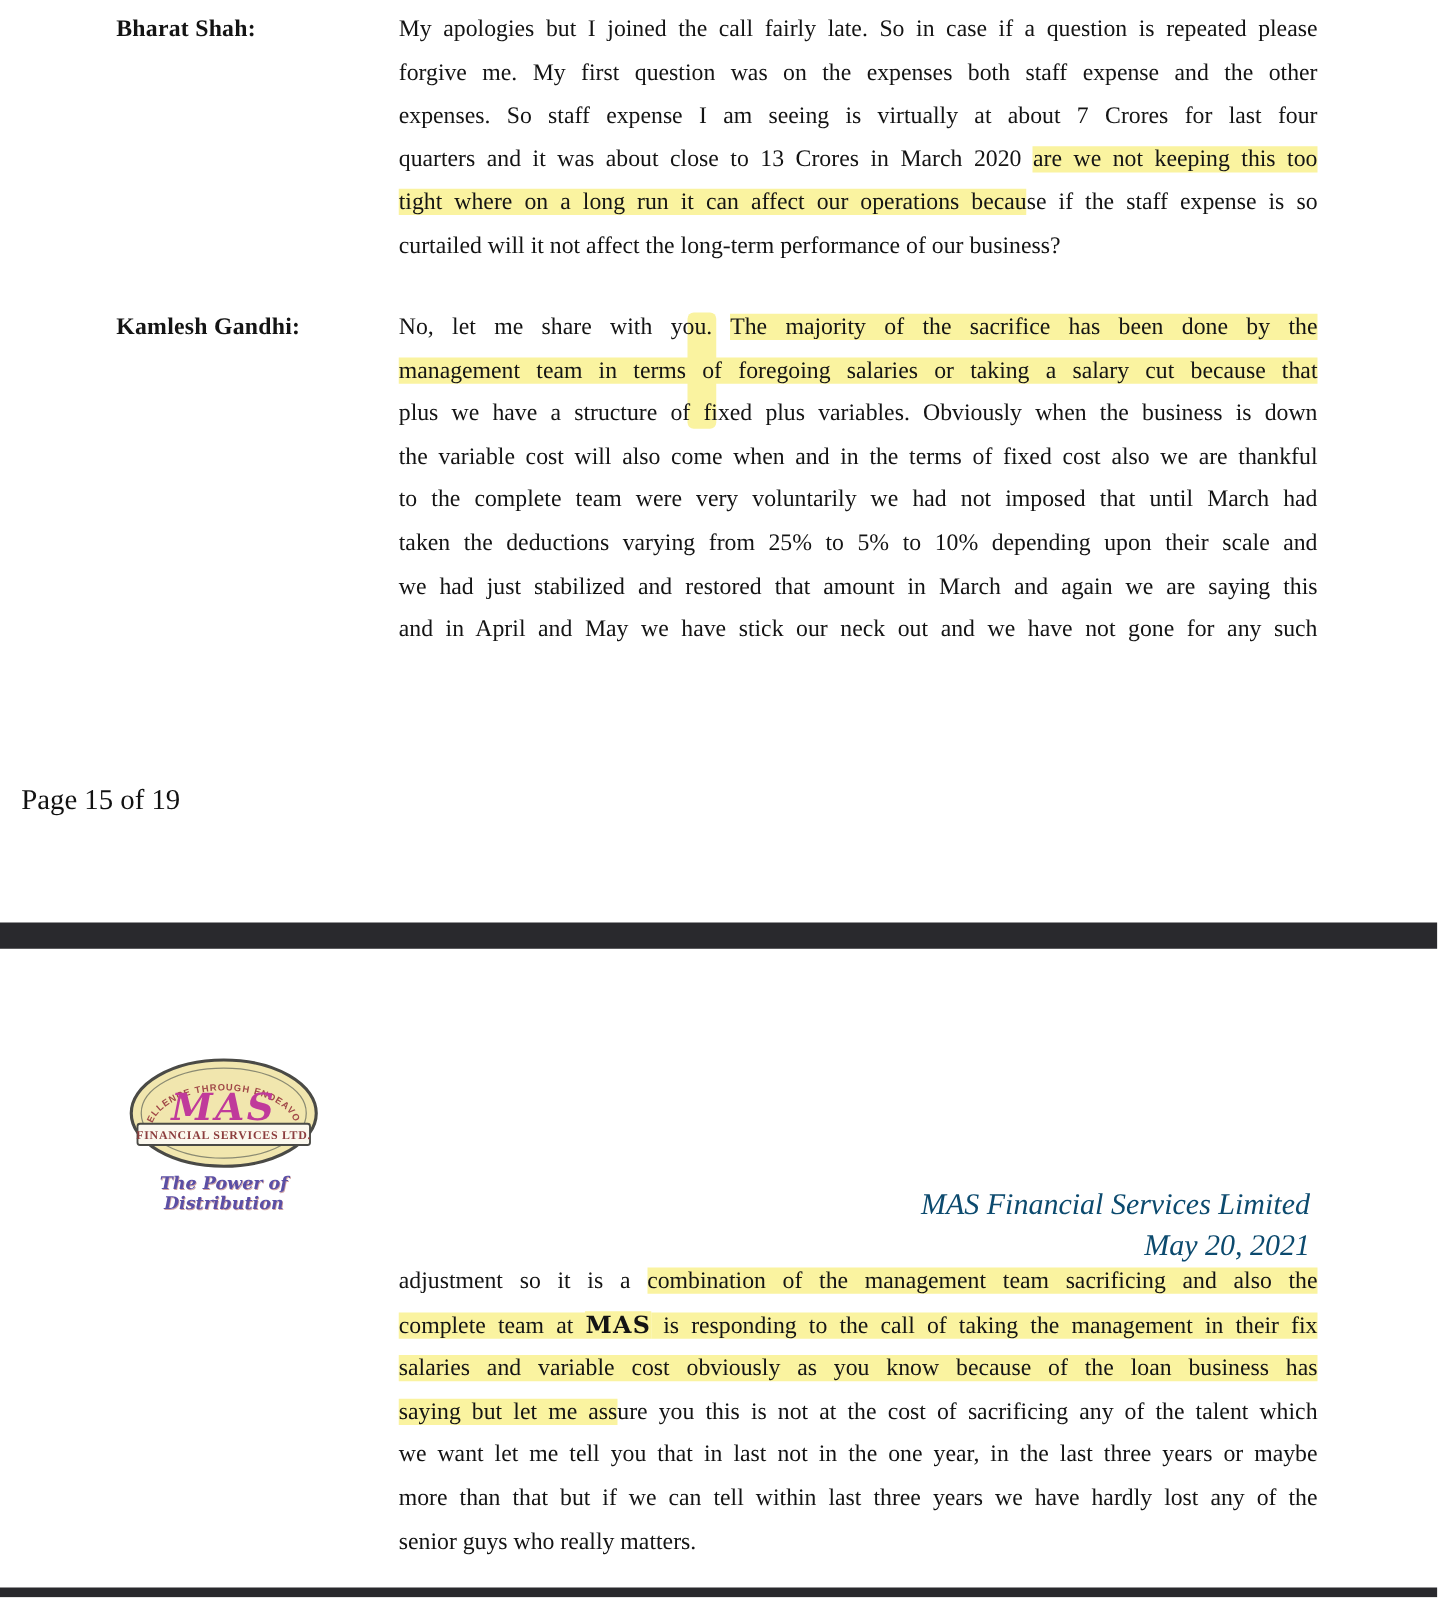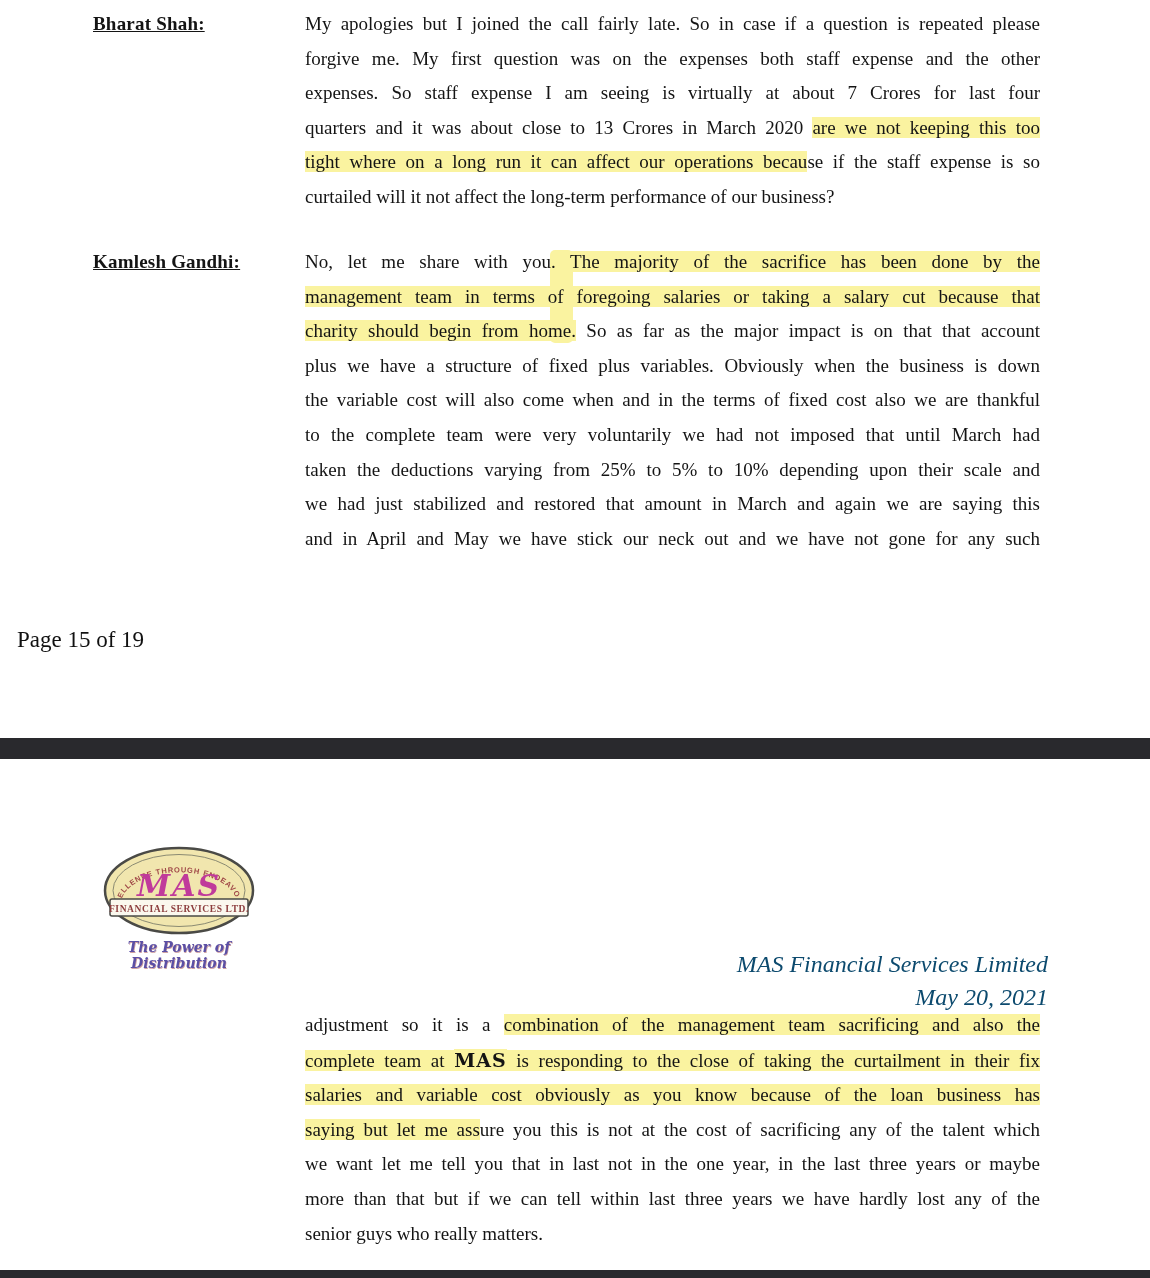--- a/index.html
+++ b/index.html
@@ -9,23 +9,22 @@
     background:#ffffff;
     overflow:hidden;
     font-family:"Liberation Serif","DejaVu Serif",serif;
     color:var(--text,#141414);
   }
   .para{position:absolute;left:0;width:1150px;}
   .speaker{
     position:absolute;left:93px;top:0;width:212px;
     font-weight:bold;font-size:19px;line-height:34.6px;
     letter-spacing:.2px;
-    text-decoration:underline;
   }
-  .lines{position:absolute;left:305px;top:0;width:735px;}
+  .lines{position:absolute;left:319px;top:0;width:735px;}
   .line{
     font-size:19px;line-height:34.6px;
     text-align:justify;text-align-last:justify;
     white-space:normal;position:relative;z-index:1;
   }
   .line.no-just{text-align:right;text-align-last:left;}
   .hl{background:var(--highlight,#faf3a0);padding:0 0;}
   .bl{font-family:"DejaVu Serif",serif;font-weight:bold;letter-spacing:1px;}
   .hl-blob{
     position:absolute;left:550px;top:250px;width:23px;height:93px;
@@ -76,21 +75,20 @@
           <div class="line"><span class="hl">tight where on a long run it can affect our operations becau</span><span>se if the staff expense is so</span></div>
           <div class="line no-just"><span>curtailed will it not affect the long-term performance of our business?</span></div>
         </div>
     </div>
 
     <div class="para" style="top:245px;">
       <div class="speaker">Kamlesh Gandhi:</div>
       <div class="lines">
           <div class="line"><span>No, let me share with you. </span><span class="hl">The majority of the sacrifice has been done by the</span></div>
           <div class="line"><span class="hl">management team in terms of foregoing salaries or taking a salary cut because that</span></div>
-          <div class="line"><span class="hl">charity should begin from home.</span><span> So as far as the major impact is on that that account</span></div>
           <div class="line"><span>plus we have a structure of fixed plus variables. Obviously when the business is down</span></div>
           <div class="line"><span>the variable cost will also come when and in the terms of fixed cost also we are thankful</span></div>
           <div class="line"><span>to the complete team were very voluntarily we had not imposed that until March had</span></div>
           <div class="line"><span>taken the deductions varying from 25% to 5% to 10% depending upon their scale and</span></div>
           <div class="line"><span>we had just stabilized and restored that amount in March and again we are saying this</span></div>
           <div class="line"><span>and in April and May we have stick our neck out and we have not gone for any such</span></div>
         </div>
     </div>
 
     <div class="pageno">Page 15 of 19</div>
@@ -116,21 +114,21 @@
     <div class="tagline">The Power of Distribution</div>
 
     <div class="doc-header">
       <div>MAS Financial Services Limited</div>
       <div>May 20, 2021</div>
     </div>
 
     <div class="para" style="top:1008px;">
       <div class="lines">
           <div class="line"><span>adjustment so it is a </span><span class="hl">combination of the management team sacrificing and also the</span></div>
-          <div class="line"><span class="hl">complete team at </span><span class="hl bl">MAS</span><span class="hl"> is responding to the close of taking the curtailment in their fix</span></div>
+          <div class="line"><span class="hl">complete team at </span><span class="hl bl">MAS</span><span class="hl"> is responding to the call of taking the management in their fix</span></div>
           <div class="line"><span class="hl">salaries and variable cost obviously as you know because of the loan business has</span></div>
           <div class="line"><span class="hl">saying but let me ass</span><span>ure you this is not at the cost of sacrificing any of the talent which</span></div>
           <div class="line"><span>we want let me tell you that in last not in the one year, in the last three years or maybe</span></div>
           <div class="line"><span>more than that but if we can tell within last three years we have hardly lost any of the</span></div>
           <div class="line no-just"><span>senior guys who really matters.</span></div>
         </div>
     </div>
   </section>
 
   <div class="bottom-bar"></div>

